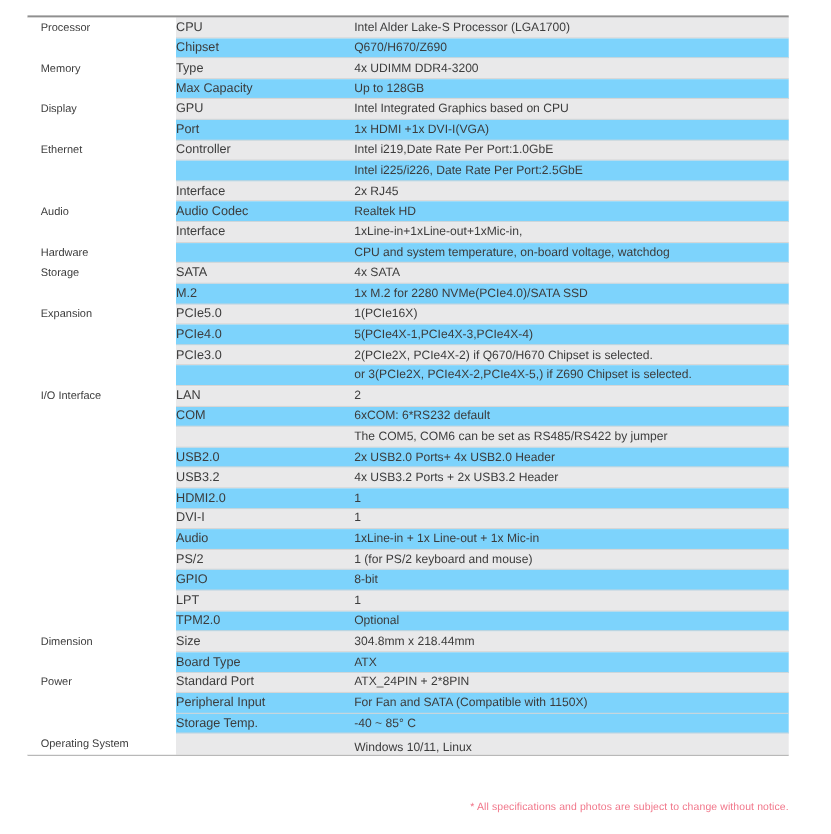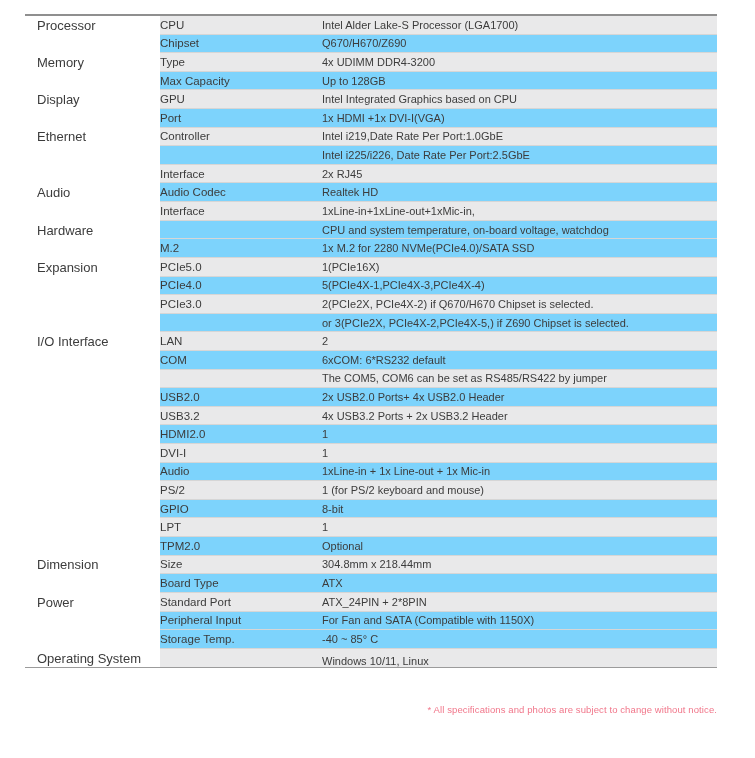--- a/index.html
+++ b/index.html
@@ -29,21 +29,21 @@
     align-items: stretch;
     height: 18.62px;
   }
   .cat-cell {
     width: 135px;
     flex: 0 0 135px;
     padding-left: 12px;
     box-sizing: border-box;
     display: flex;
     align-items: center;
-    font-size: 13px;
+    font-size: 10px;
     white-space: nowrap;
     overflow: hidden;
     background: #ffffff;
   }
   .row-content {
     flex: 1 1 auto;
     display: flex;
     align-items: stretch;
     border-bottom: 1px solid #d6d6d6;
     box-sizing: border-box;
@@ -70,21 +70,21 @@
     flex: 1 1 auto;
     display: flex;
     align-items: center;
     font-size: 11px;
     white-space: nowrap;
     overflow: hidden;
   }
   .footnote {
     position: absolute;
     left: 25px;
-    top: 704px;
+    top: 728px;
     width: 692px;
     text-align: right;
     font-size: 9.5px;
     letter-spacing: 0.1px;
   }
 </style>
 </head>
 <body>
 
 <div class="page">
@@ -169,20 +169,27 @@
     </div>
   </div>
         <div class="spec-row">
     <div class="cat-cell">Hardware</div>
     <div class="row-content">
       <div class="label-cell"></div>
       <div class="value-cell">CPU and system temperature, on-board voltage, watchdog</div>
     </div>
   </div>
         <div class="spec-row">
+    <div class="cat-cell">Storage</div>
+    <div class="row-content shaded">
+      <div class="label-cell">SATA</div>
+      <div class="value-cell">4x SATA</div>
+    </div>
+  </div>
+        <div class="spec-row">
     <div class="cat-cell"></div>
     <div class="row-content">
       <div class="label-cell">M.2</div>
       <div class="value-cell">1x M.2 for 2280 NVMe(PCIe4.0)/SATA SSD</div>
     </div>
   </div>
         <div class="spec-row">
     <div class="cat-cell">Expansion</div>
     <div class="row-content shaded">
       <div class="label-cell">PCIe5.0</div>

